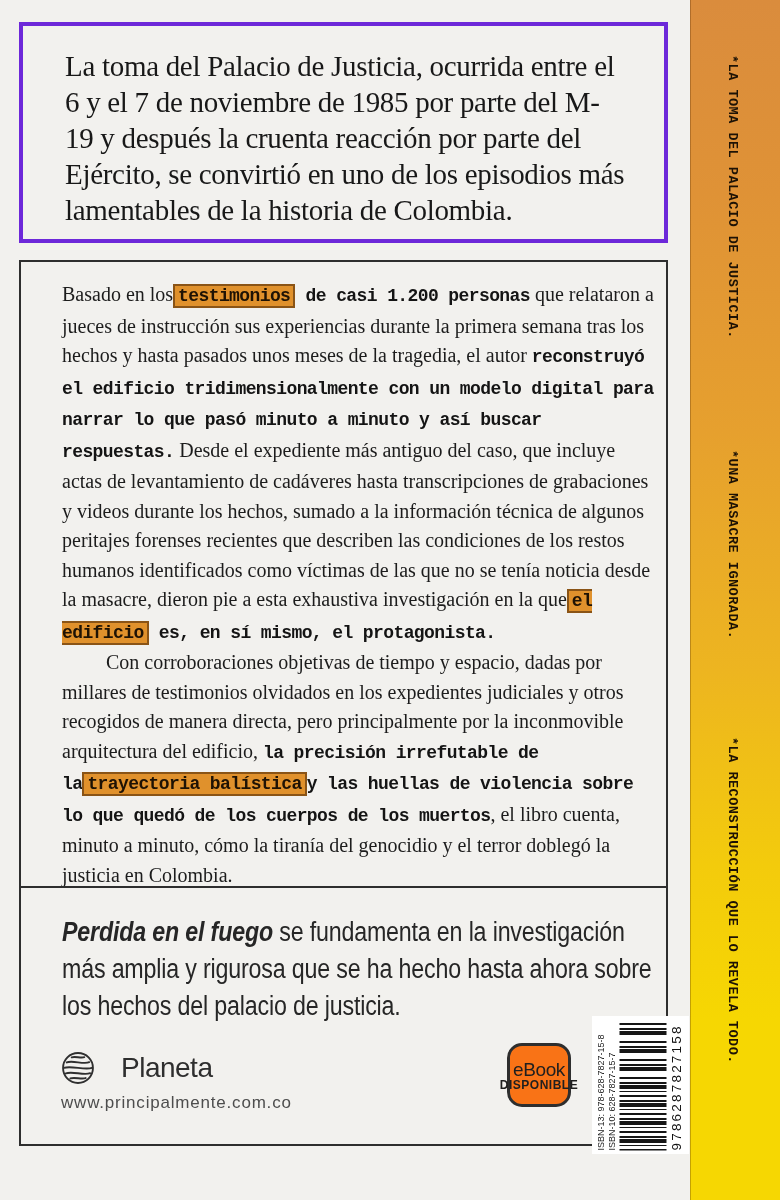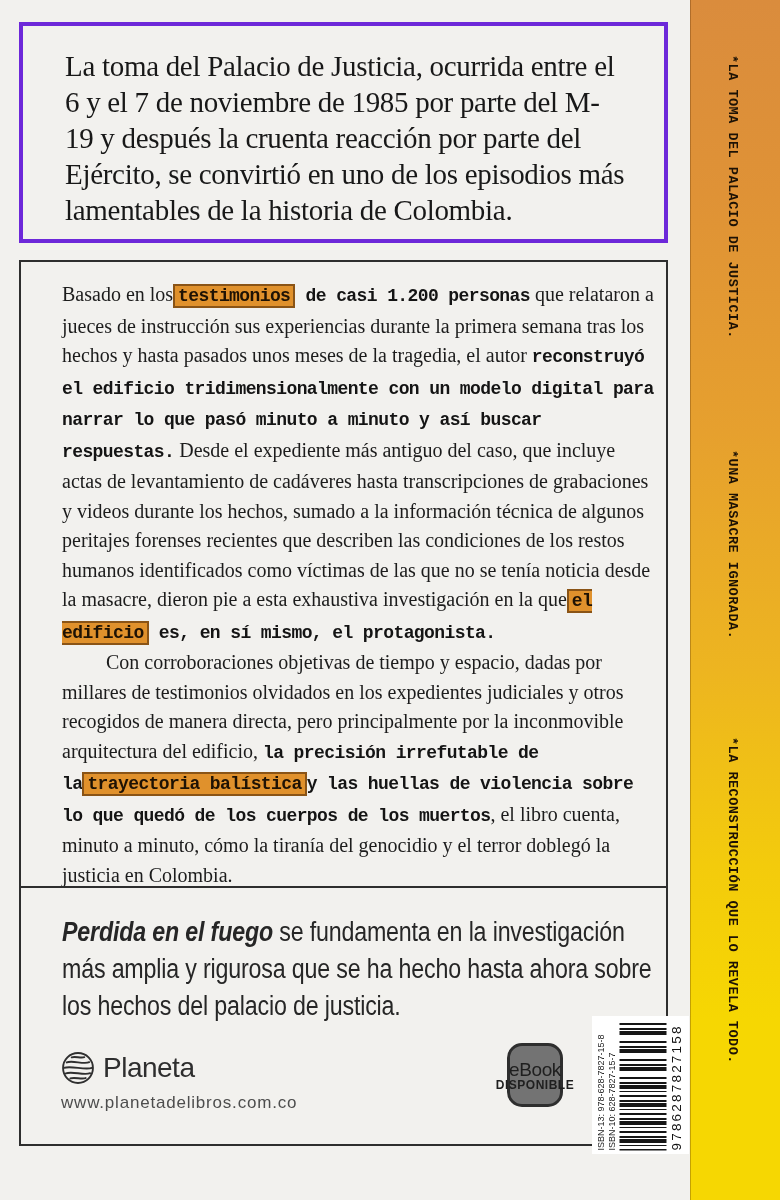--- a/index.html
+++ b/index.html
@@ -50,37 +50,37 @@
     position:absolute;left:41px;top:652px;width:700px;
     transform:scaleX(0.86);transform-origin:0 0;
     font-family:"Liberation Sans","DejaVu Sans",sans-serif;
     font-size:27px;line-height:37px;color:#262626;letter-spacing:-0.2px;
   }
   .run-bold-italic{font-weight:700;font-style:italic;}
   .run-regular{}
 
   
   .planeta{
-    position:absolute;left:60px;top:1050px;display:flex;align-items:center;gap:7px;
+    position:absolute;left:60px;top:1050px;display:flex;align-items:center;gap:25px;
   }
   .planeta svg{width:36px;height:36px;display:block;}
   .planeta-name{
     font-family:"Liberation Sans","DejaVu Sans",sans-serif;
     font-size:28px;font-weight:500;color:#2e2e2e;letter-spacing:-0.5px;
   }
   .site-url{
     position:absolute;left:61px;top:1093px;
     font-family:"Liberation Sans","DejaVu Sans",sans-serif;
     font-size:17px;color:#4d4d4d;letter-spacing:0.8px;
   }
   .ebook{
-    position:absolute;left:507px;top:1043px;width:56px;height:64px;
+    position:absolute;left:507px;top:1043px;width:64px;height:64px;
     border:3px solid #2e2e2e;border-radius:15px;box-sizing:border-box;
     display:flex;flex-direction:column;align-items:center;justify-content:center;
-    color:#1f1f1f;background:#737373;
+    color:#1f1f1f;background:#f97316;
   }
   .ebook-line1{
     font-family:"Liberation Sans","DejaVu Sans",sans-serif;
     font-size:19px;letter-spacing:-0.4px;line-height:20px;
   }
   .ebook-line2{
     font-family:"Liberation Sans","DejaVu Sans",sans-serif;
     font-size:12px;letter-spacing:0.5px;line-height:10px;font-weight:700;
   }
 
@@ -154,21 +154,21 @@
     <svg viewBox="0 0 40 40" fill="none" stroke="#2f2f2f" stroke-width="2.1" stroke-linecap="round">
       <circle cx="20" cy="20" r="16.6"></circle>
       <path d="M13 8.2 C16.5 6.8 23.5 9.4 27 8"></path>
       <path d="M7.5 13.8 C13.5 11.2 26.5 16.2 32.5 13.6"></path>
       <path d="M4.5 19.8 C12 17 28 22.6 35.5 19.8"></path>
       <path d="M6.5 26 C13.5 23.4 26.5 28.4 33.5 25.8"></path>
       <path d="M11.5 31.6 C16 29.8 24 32.8 28.5 31.2"></path>
     </svg>
     <span class="planeta-name">Planeta</span>
   </div>
-  <div class="site-url">www.planetadelibros.com.co</div>
+  <div class="site-url">www.principalmente.com.co</div>
 
   <div class="ebook">
     <span class="ebook-line1">eBook</span>
     <span class="ebook-line2">DISPONIBLE</span>
   </div>
 
   <div class="barcode-box">
     <div class="barcode-inner">
       <span class="isbn-line">ISBN-13: 978-628-7827-15-8</span>
       <span class="isbn-line">ISBN-10: 628-7827-15-7</span>

